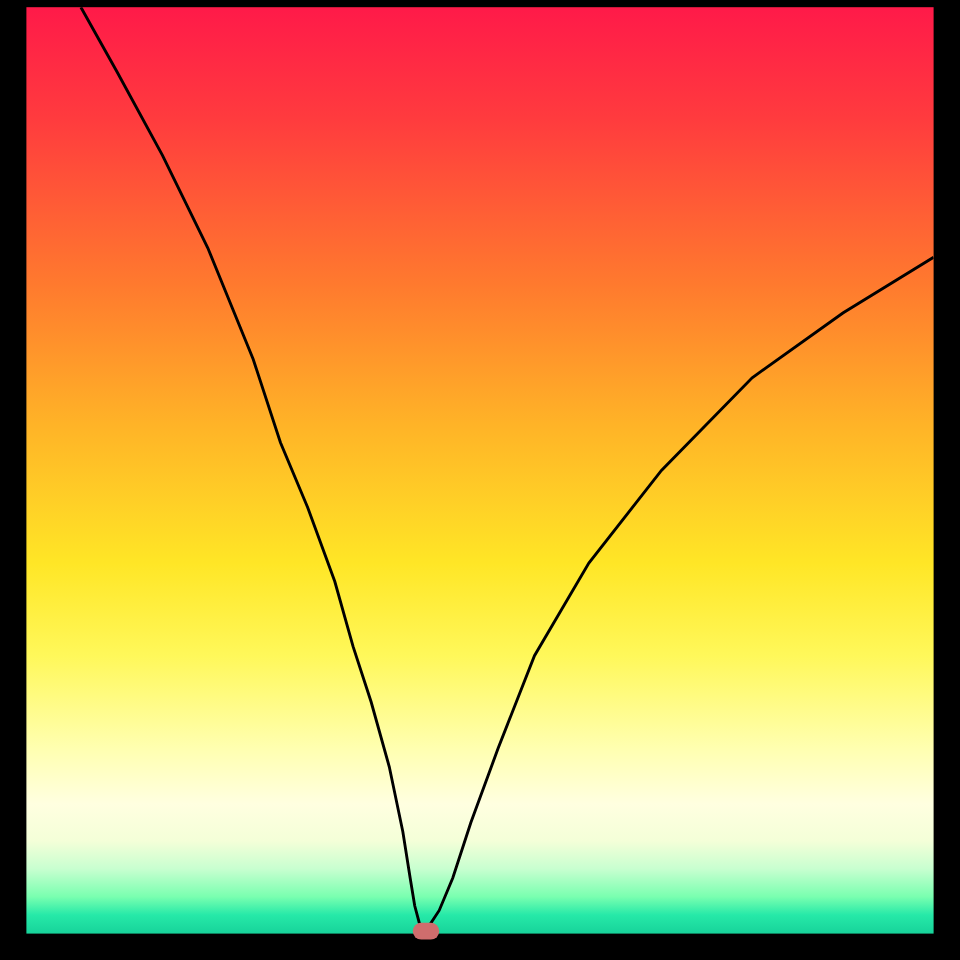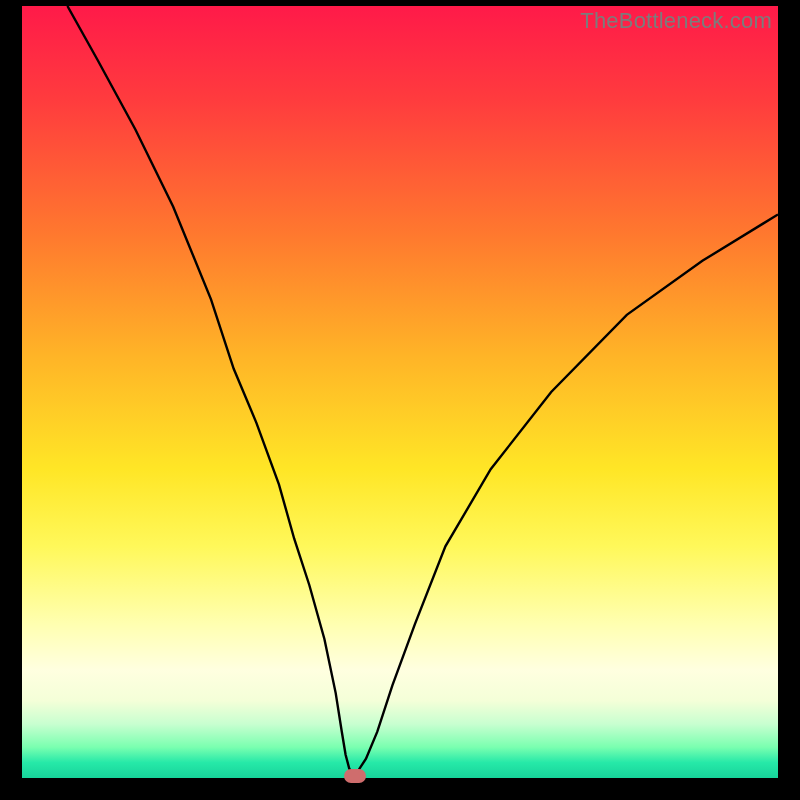--- a/index.html
+++ b/index.html
@@ -69,14 +69,13 @@
 </head>
 <body>
 
 <div class="stage">
   <div class="plot-area">
     <svg class="curve" viewBox="0 0 756 772" preserveAspectRatio="none">
       <path id="curve-path" fill="none" stroke-width="2.4" stroke="#000000" d="M45.4 0.0 L75.6 54.0 L113.4 123.5 L151.2 200.7 L189.0 293.4 L211.7 362.8 L234.4 416.9 L257.0 478.6 L272.2 532.7 L287.3 579.0 L302.4 633.0 L313.7 687.1 L319.8 725.7 L323.6 748.8 L327.3 762.7 L331.1 768.9 L336.4 764.3 L344.0 752.7 L355.3 725.7 L370.4 679.4 L393.1 617.6 L423.4 540.4 L468.7 463.2 L529.2 386.0 L604.8 308.8 L680.4 254.8 L756.0 208.4"></path>
     </svg>
     <div id="marker" class="marker" style="left: 332.64px; top: 769.684px; background: rgb(207, 109, 109);"></div>
   </div>
-  <div class="watermark">TheBottleneck.com</div>
 </div>
 
 </body></html>

